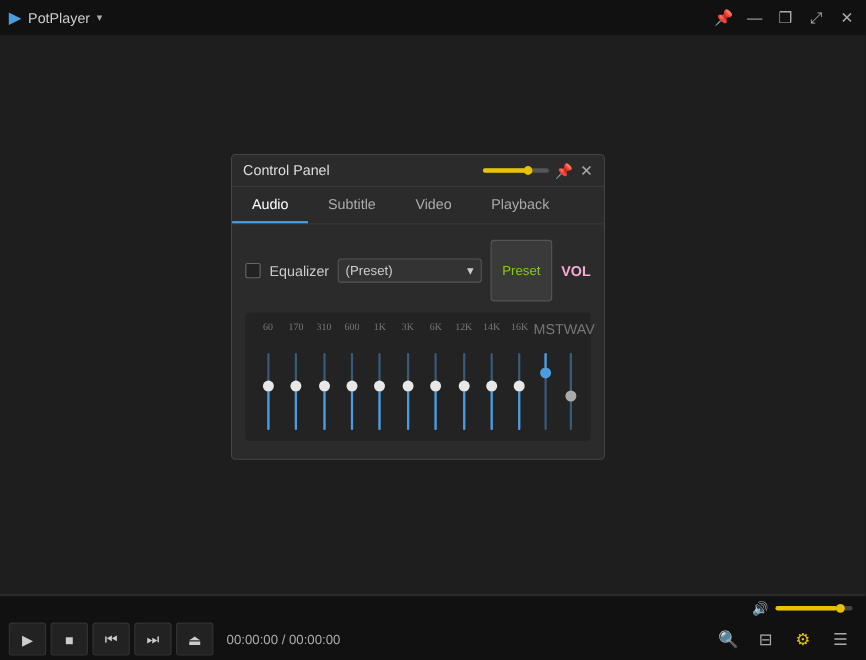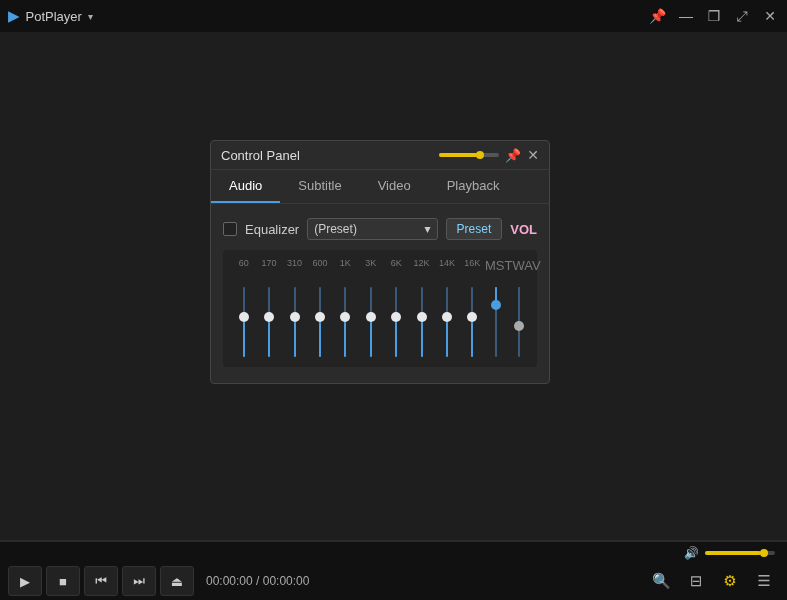--- a/index.html
+++ b/index.html
@@ -57,21 +57,21 @@
       position: absolute;
       top: 108px;
       left: 210px;
       width: 340px;
       background: #2b2b2b;
       border: 1px solid #444;
       border-radius: 4px;
     }
     .cp-titlebar {
       display: flex;
-      align-items: center;
+      align-items: flex-start;
       justify-content: space-between;
       padding: 6px 10px;
       border-bottom: 1px solid #3a3a3a;
     }
     .cp-title {
       color: #ddd;
       font-size: 13px;
       font-weight: 500;
     }
     .cp-controls {
@@ -164,23 +164,23 @@
       appearance: none;
       cursor: pointer;
       display: flex;
       align-items: center;
       justify-content: space-between;
     }
     .eq-preset-btn {
       background: #3a3a3a;
       border: 1px solid #555;
       border-radius: 3px;
-      color: #7dd3fc;
+      color: #84cc16;
       font-size: 12px;
-      padding: 3px 10px;
+      padding: 20px 10px;
       cursor: pointer;
     }
     .eq-vol-label {
       color: #f9a8d4;
       font-size: 13px;
       font-weight: 600;
     }
 
     
     .eq-sliders-area {
@@ -190,20 +190,21 @@
     }
     .eq-labels-row {
       display: flex;
       gap: 0;
       margin-bottom: 4px;
     }
     .eq-freq-labels {
       display: flex;
       flex: 1;
       gap: 0;
+      font-family: Liberation Serif, serif;
     }
     .eq-freq-label {
       color: #777;
       font-size: 9px;
       text-align: center;
       flex: 1;
     }
     .eq-mst-wav-labels {
       display: flex;
       width: 44px;

